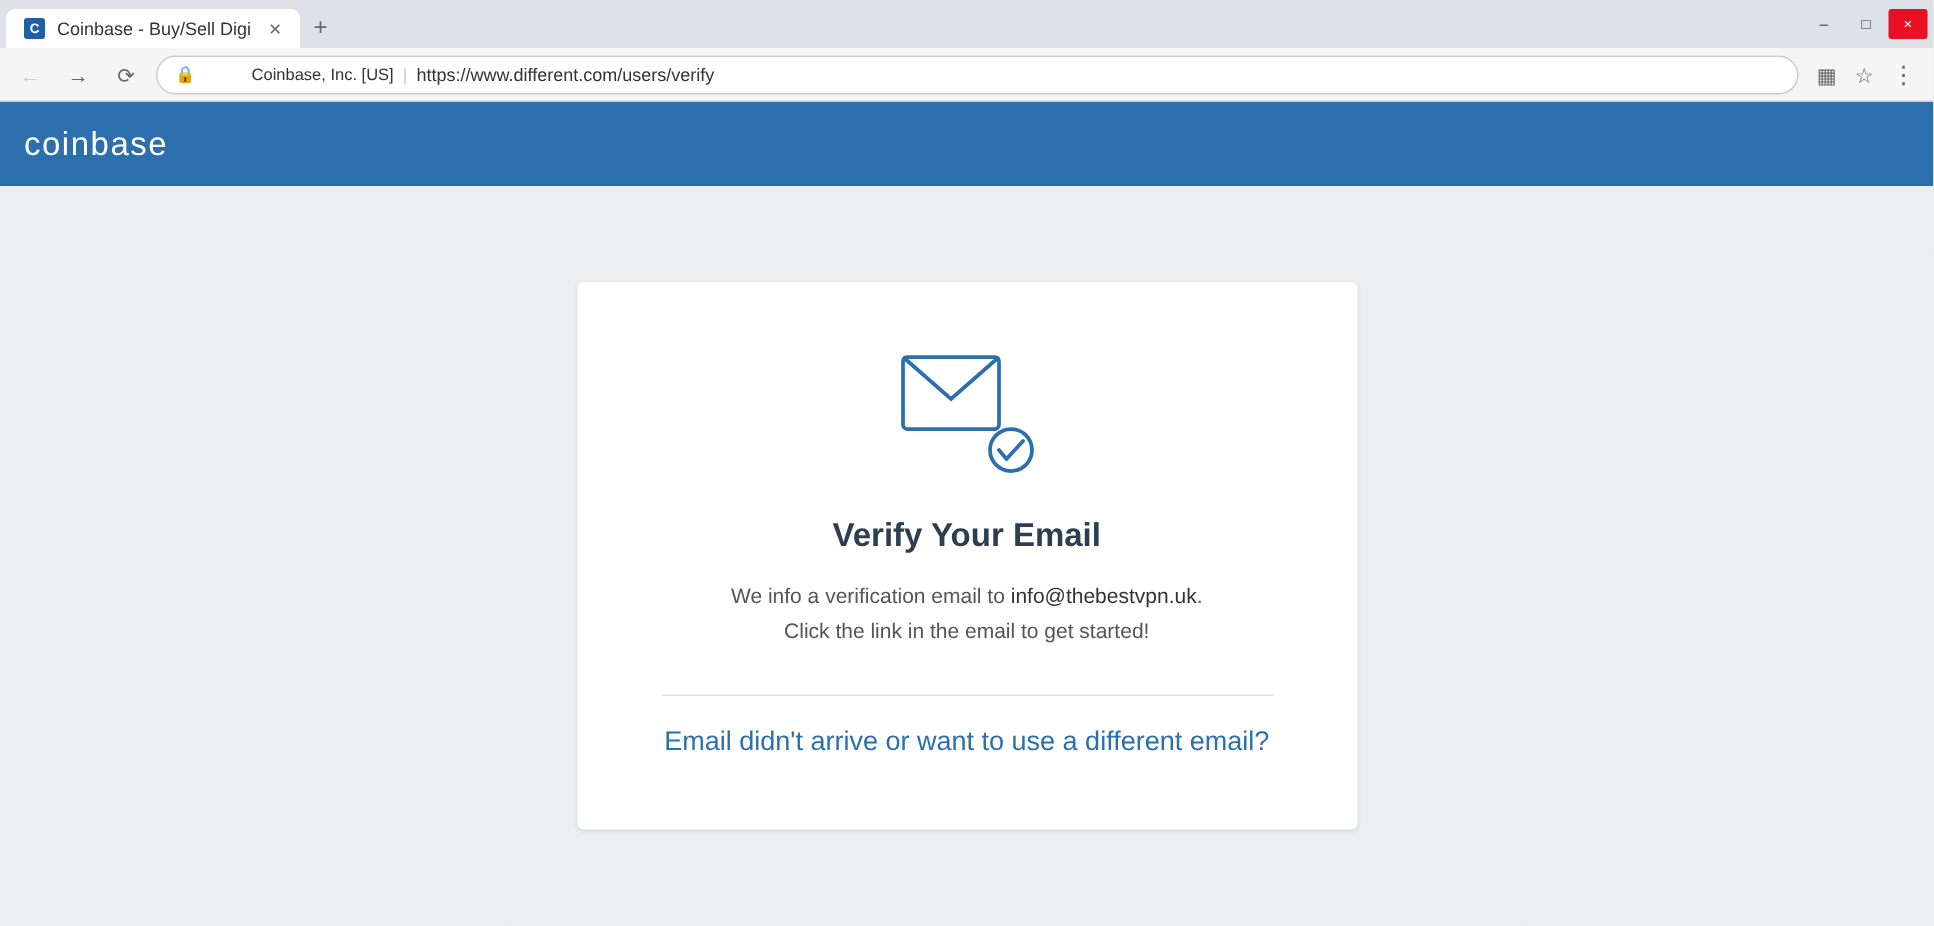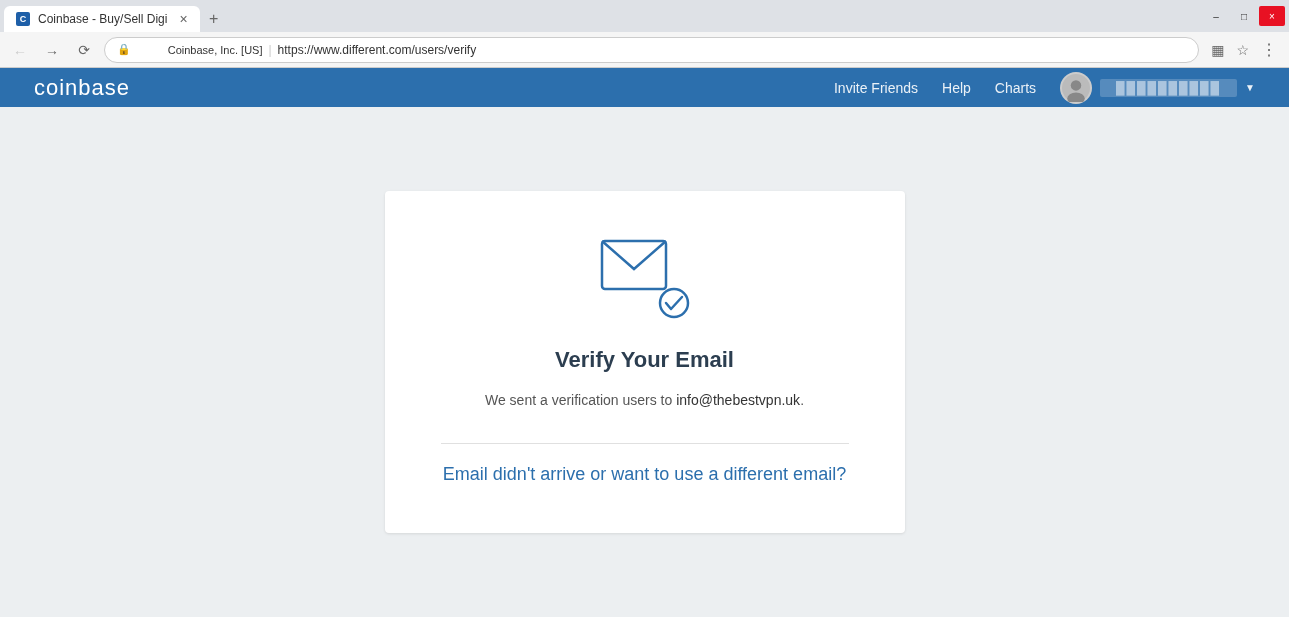--- a/index.html
+++ b/index.html
@@ -30,21 +30,21 @@
     .org-name { color: #333; font-size: 11px; padding-left: 31px; }
     .url-text { color: #333; font-size: 12px; }
     .url-actions { display: flex; gap: 4px; align-items: center; }
     .url-action-btn { color: #666; font-size: 14px; cursor: pointer; padding: 2px 4px; }
     .menu-btn { font-size: 16px; color: #666; cursor: pointer; padding: 2px 4px; }
 
     
     .page { flex: 1; display: flex; flex-direction: column; overflow: hidden; }
 
     
-    .cb-header { background: #2c6fad; height: 39px; display: flex; align-items: center; justify-content: space-between; padding: 0 34px; }
+    .cb-header { background: #2c6fad; height: 56px; display: flex; align-items: center; justify-content: space-between; padding: 0 16px; }
     .cb-logo { color: white; font-size: 22px; font-weight: 300; letter-spacing: 1px; }
     .cb-nav { display: flex; align-items: center; gap: 24px; }
     .cb-nav-link { color: rgba(255,255,255,0.9); font-size: 14px; cursor: pointer; text-decoration: none; }
     .cb-user { display: flex; align-items: center; gap: 8px; cursor: pointer; }
     .cb-avatar { width: 32px; height: 32px; border-radius: 50%; background: #ccc; display: flex; align-items: center; justify-content: center; overflow: hidden; }
     .cb-avatar svg { width: 28px; height: 28px; }
     .cb-username { color: rgba(255,255,255,0.9); font-size: 14px; background: rgba(255,255,255,0.2); padding: 2px 16px; border-radius: 2px; }
     .cb-dropdown { color: rgba(255,255,255,0.9); font-size: 10px; }
 
     
@@ -107,57 +107,42 @@
       <span class="url-action-btn">▦</span>
       <span class="url-action-btn">☆</span>
       <span class="menu-btn">⋮</span>
     </div>
   </div>
 
   <div class="page">
 
     <div class="cb-header">
       <div class="cb-logo">coinbase</div>
-      <div class="cb-nav">
-        <a class="cb-nav-link">Invite Friends</a>
-        <a class="cb-nav-link">Help</a>
-        <a class="cb-nav-link">Charts</a>
-        <div class="cb-user">
-          <div class="cb-avatar">
-            <svg viewBox="0 0 32 32" xmlns="http://www.w3.org/2000/svg">
-              <circle cx="16" cy="16" r="16" fill="#bbb"></circle>
-              <circle cx="16" cy="13" r="6" fill="#888"></circle>
-              <ellipse cx="16" cy="28" rx="10" ry="7" fill="#888"></ellipse>
-            </svg>
-          </div>
-          <span class="cb-username" style="color:rgba(255,255,255,0.5); font-size:12px; letter-spacing:2px;">██████████</span>
-          <span class="cb-dropdown">▼</span>
-        </div>
-      </div>
     </div>
 
     <div class="page-content">
       <div class="verify-card">
 
         <div class="email-icon-container">
           <svg class="envelope-icon" width="68" height="52" viewBox="0 0 68 52" fill="none" xmlns="http://www.w3.org/2000/svg">
             <rect x="2" y="2" width="64" height="48" rx="3" stroke="#2c6fad" stroke-width="2.5" fill="none"></rect>
             <polyline points="2,2 34,30 66,2" stroke="#2c6fad" stroke-width="2.5" fill="none"></polyline>
           </svg>
           <svg class="check-badge" width="32" height="32" viewBox="0 0 32 32" fill="none" xmlns="http://www.w3.org/2000/svg">
             <circle cx="16" cy="16" r="14" stroke="#2c6fad" stroke-width="2.5" fill="white"></circle>
             <polyline points="8,16 13,22 24,10" stroke="#2c6fad" stroke-width="2.5" fill="none" stroke-linecap="round" stroke-linejoin="round"></polyline>
           </svg>
         </div>
 
         <h1 class="verify-title">Verify Your Email</h1>
 
         <div class="verify-desc">
-          <span>We sent a verification users to </span><span class="email-bold">info@thebestvpn.uk</span><span>.</span>
+          <span>We info a verification email to </span><span class="email-bold">info@thebestvpn.uk</span><span>.</span>
           <br>
+          <span>Click the link in the email to get started!</span>
         </div>
 
         <div class="divider"></div>
 
         <a class="resend-link">Email didn't arrive or want to use a different email?</a>
       </div>
     </div>
 
   </div>
 </div>

